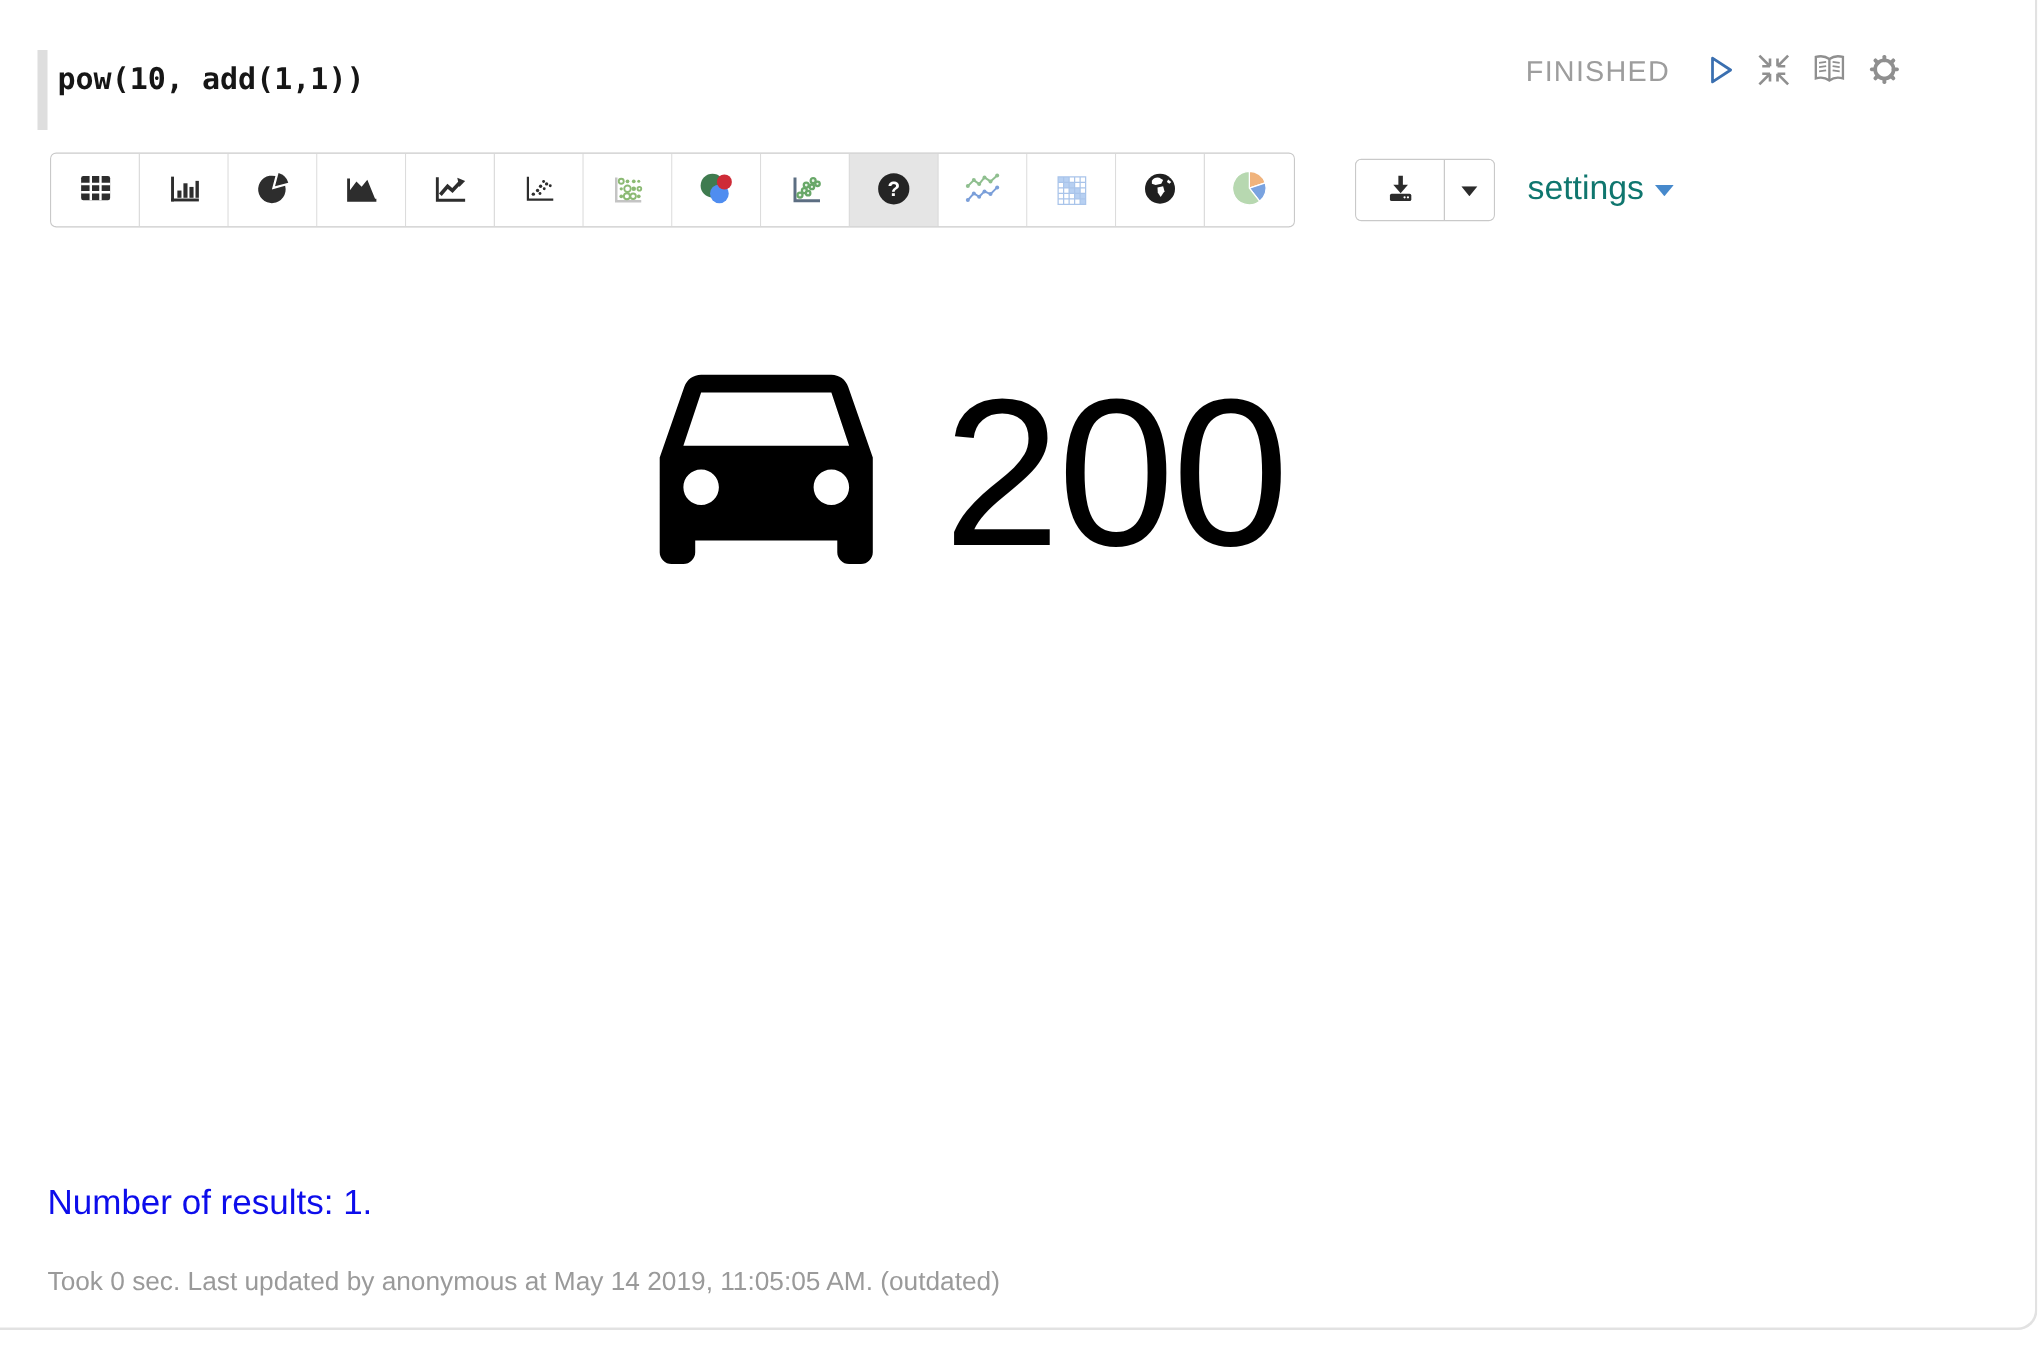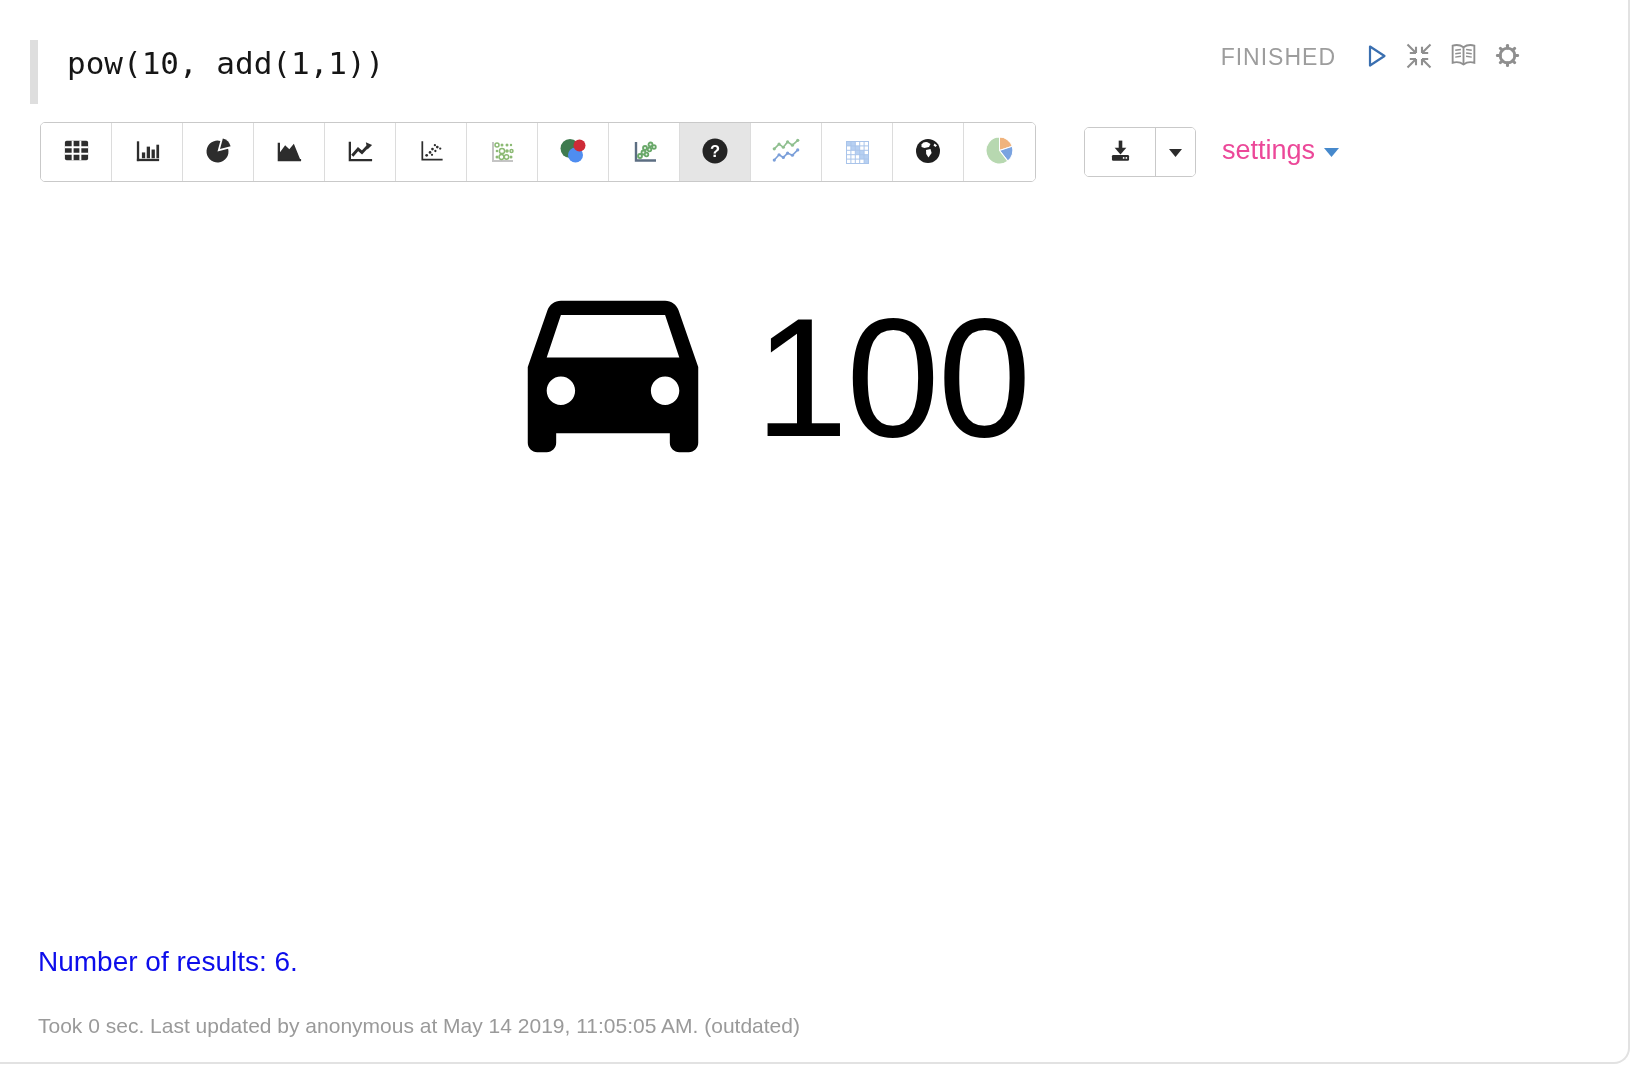--- a/index.html
+++ b/index.html
@@ -4,22 +4,22 @@
 <style>
   * { margin:0; padding:0; box-sizing:border-box; }
   html,body { width:1632px; height:1076px; background:#fff; font-family:"Liberation Sans",sans-serif; overflow:hidden; }
   .card-edge { position:absolute; left:0; top:0; width:1630px; height:1064px;
     border-right:2px solid #e2e2e2; border-bottom:2px solid #e2e2e2;
     border-bottom-right-radius:16px; pointer-events:none; }
 
   
   .code-row { position:absolute; left:30px; top:40px; display:flex; align-items:flex-start; }
   .gutter-bar { width:8px; height:64px; background:#dedede; }
-  .code-text { margin-left:29px; padding-top:4px; font-family:"DejaVu Sans Mono",monospace;
-    font-size:31px; line-height:38px; color:#161616; white-space:pre; }
+  .code-text { margin-left:8px; padding-top:4px; font-family:"DejaVu Sans Mono",monospace;
+    font-size:24px; line-height:38px; color:#161616; white-space:pre;font-weight:bold; }
 
   
   .status-cluster { position:absolute; top:40px; right:110px; height:34px; display:flex; align-items:center; }
   .status-text { font-size:23px; color:#9d9d9d; letter-spacing:1px; margin-right:10px; }
   .ctl-btn { background:none; border:none; cursor:pointer; padding:0; margin-left:14px; height:32px; display:flex; align-items:center; }
 
   
   .toolbar-row { position:absolute; left:40px; top:122px; }
   .viz-toolbar { display:flex; border:1px solid #c9c9c9; border-radius:5px; overflow:hidden; background:#fff; }
   .viz-btn { width:71px; height:58px; background:#fff; border:none; border-right:1px solid #dcdcdc;
@@ -27,21 +27,21 @@
   .viz-btn:last-child { border-right:none; }
   .viz-btn.active { background:#e5e5e5; }
 
   .download-group { position:absolute; left:1084px; top:127px; display:flex; border:1px solid #c9c9c9;
     border-radius:5px; overflow:hidden; background:#fff; height:50px; }
   .dl-main { width:70px; border:none; background:#fff; display:flex; align-items:center; justify-content:center; cursor:pointer; }
   .dl-caret { width:40px; border:none; border-left:1px solid #c9c9c9; background:#fff;
     display:flex; align-items:center; justify-content:center; cursor:pointer; }
 
   .settings-link { position:absolute; left:1222px; top:135px; display:flex; align-items:center;
-    font-size:27px; color:#ec4899; cursor:pointer; text-decoration:none;justify-content:flex-end; }
+    font-size:27px; color:#0f766e; cursor:pointer; text-decoration:none;justify-content:flex-end; }
   .settings-link svg { margin-left:9px; margin-top:4px; }
 
   
   .output-block { position:absolute; left:0; top:290px; width:100%; height:176px;
     display:flex; align-items:center; justify-content:center; gap:52px; transform:translateX(-40px); }
   .big-value { font-size:168px; line-height:176px; color:#000; letter-spacing:-2px; }
 
   .results-line { position:absolute; left:38px; top:946px; font-size:28px; color:#0d0deb; }
   .footer-line { position:absolute; left:38px; top:1014px; font-size:21px; color:#9a9a9a; }
 </style>
@@ -345,17 +345,17 @@
       <path d="M0 0 L15 0 L7.5 9 Z" fill="#4689cc"></path>
     </svg>
 </a>
 
 <div class="output-block">
   <span>
     <svg width="180" height="161" viewBox="2.5 4.5 19 17">
       <path fill="#000" d="M18.92 6.01C18.72 5.42 18.16 5 17.5 5h-11c-.66 0-1.21.42-1.42 1.01L3 12v8c0 .55.45 1 1 1h1c.55 0 1-.45 1-1v-1h12v1c0 .55.45 1 1 1h1c.55 0 1-.45 1-1v-8l-2.08-5.99zM6.5 16c-.83 0-1.5-.67-1.5-1.5S5.67 13 6.5 13s1.5.67 1.5 1.5S7.33 16 6.5 16zm11 0c-.83 0-1.5-.67-1.5-1.5s.67-1.5 1.5-1.5 1.5.67 1.5 1.5-.67 1.5-1.5 1.5zM5 11l1.5-4.5h11L19 11H5z"></path>
     </svg>
   </span>
-  <span class="big-value">100</span>
-</div>
-
-<div class="results-line">Number of results: 6.</div>
+  <span class="big-value">200</span>
+</div>
+
+<div class="results-line">Number of results: 1.</div>
 <div class="footer-line">Took 0 sec. Last updated by anonymous at May 14 2019, 11:05:05 AM. (outdated)</div>
 
 </body></html>

